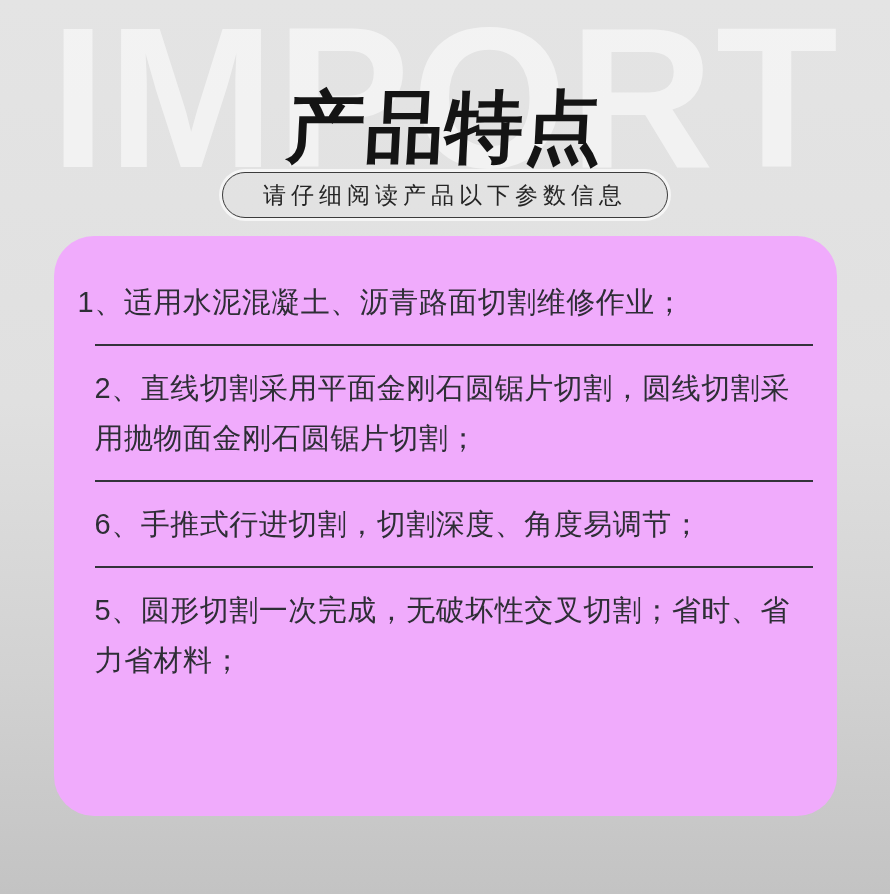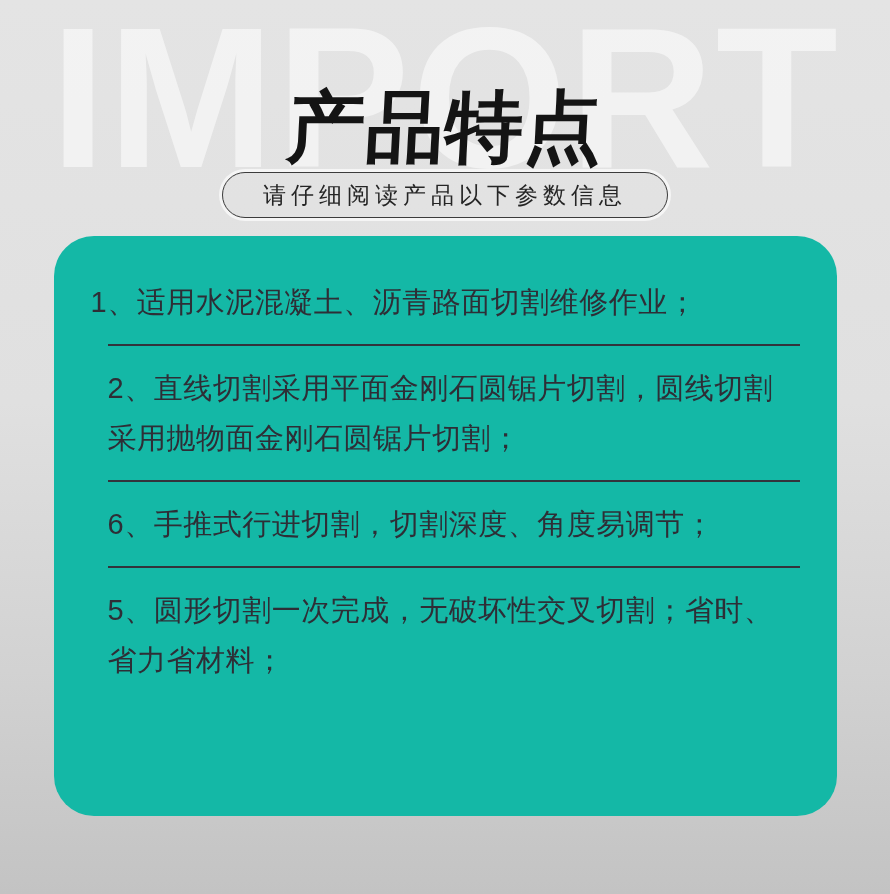--- a/index.html
+++ b/index.html
@@ -71,24 +71,24 @@
     font-size: 23px;
     letter-spacing: 5px;
     color: #252525;
   }
 
   
   .features-card {
     width: 783px;
     min-height: 580px;
     margin: 0 auto;
-    background: #14b8a6;
+    background: #f0abfc;
     border-radius: 40px;
     box-sizing: border-box;
-    padding: 24px 37px;
+    padding: 24px 24px;
   }
   .feature-list {
     list-style: none;
     margin: 0;
     padding: 0;
   }
   .feature-item {
     padding: 17px 0;
     font-size: 29px;
     line-height: 50px;

